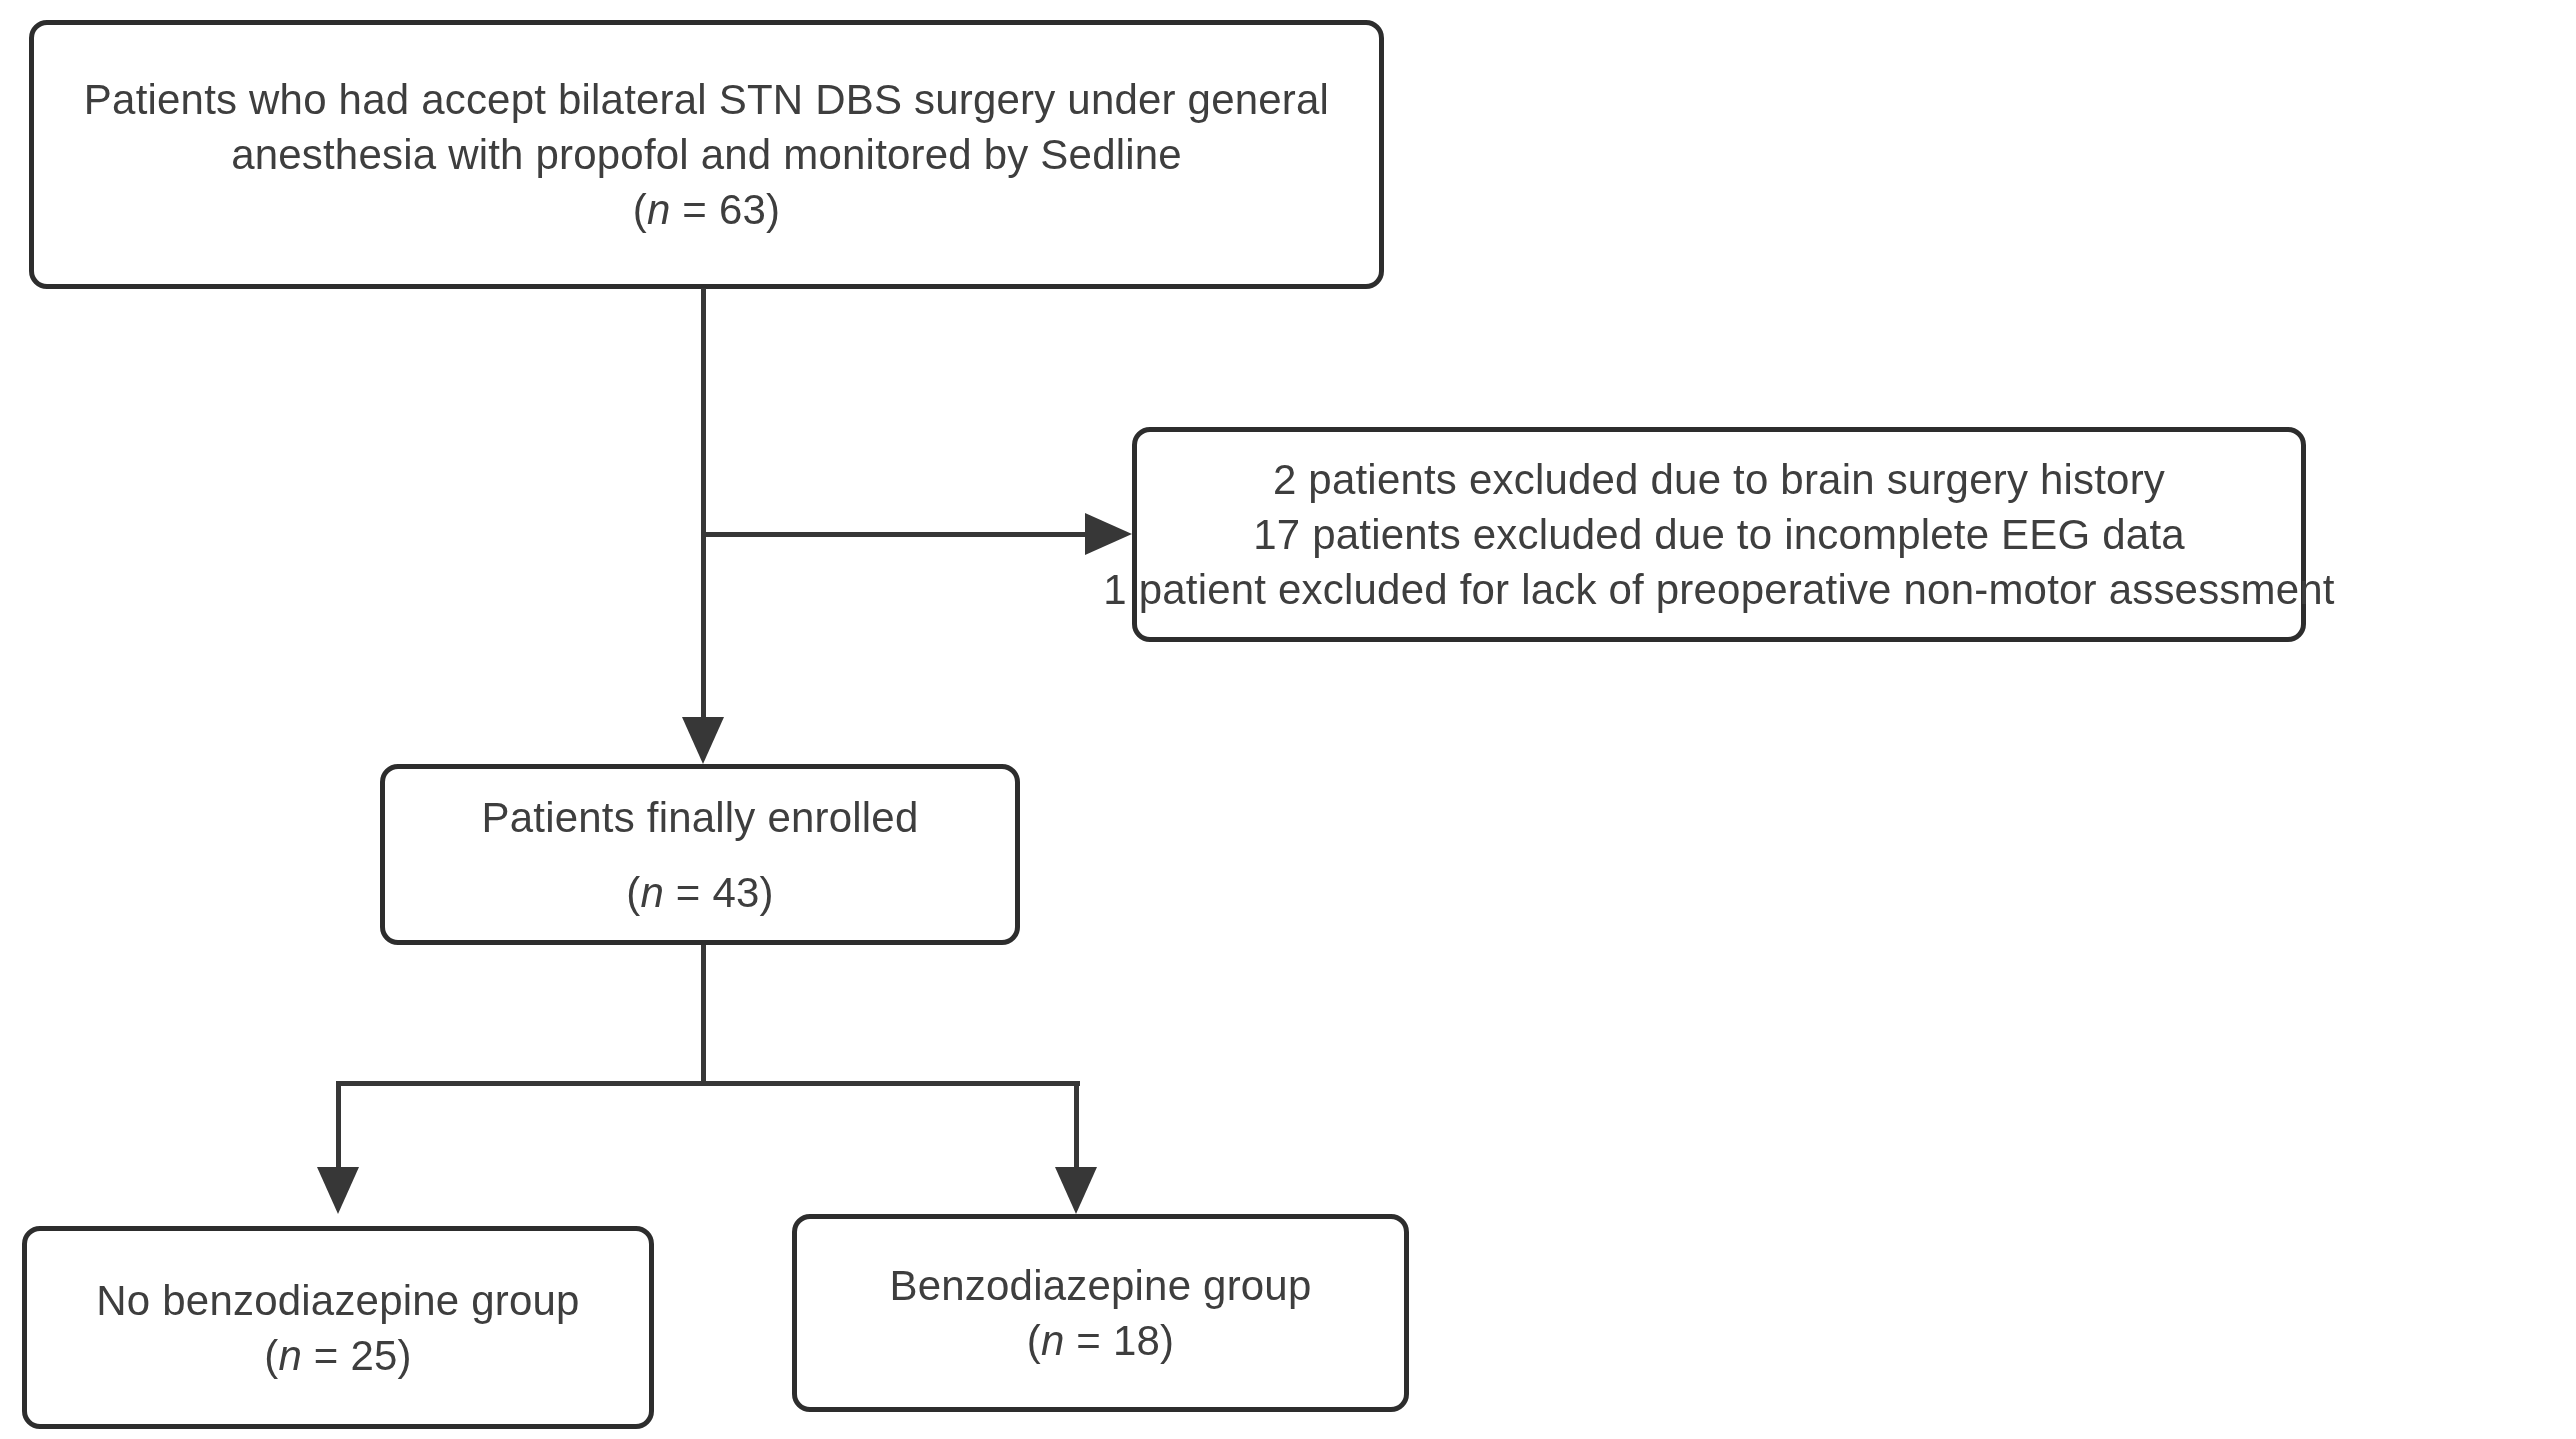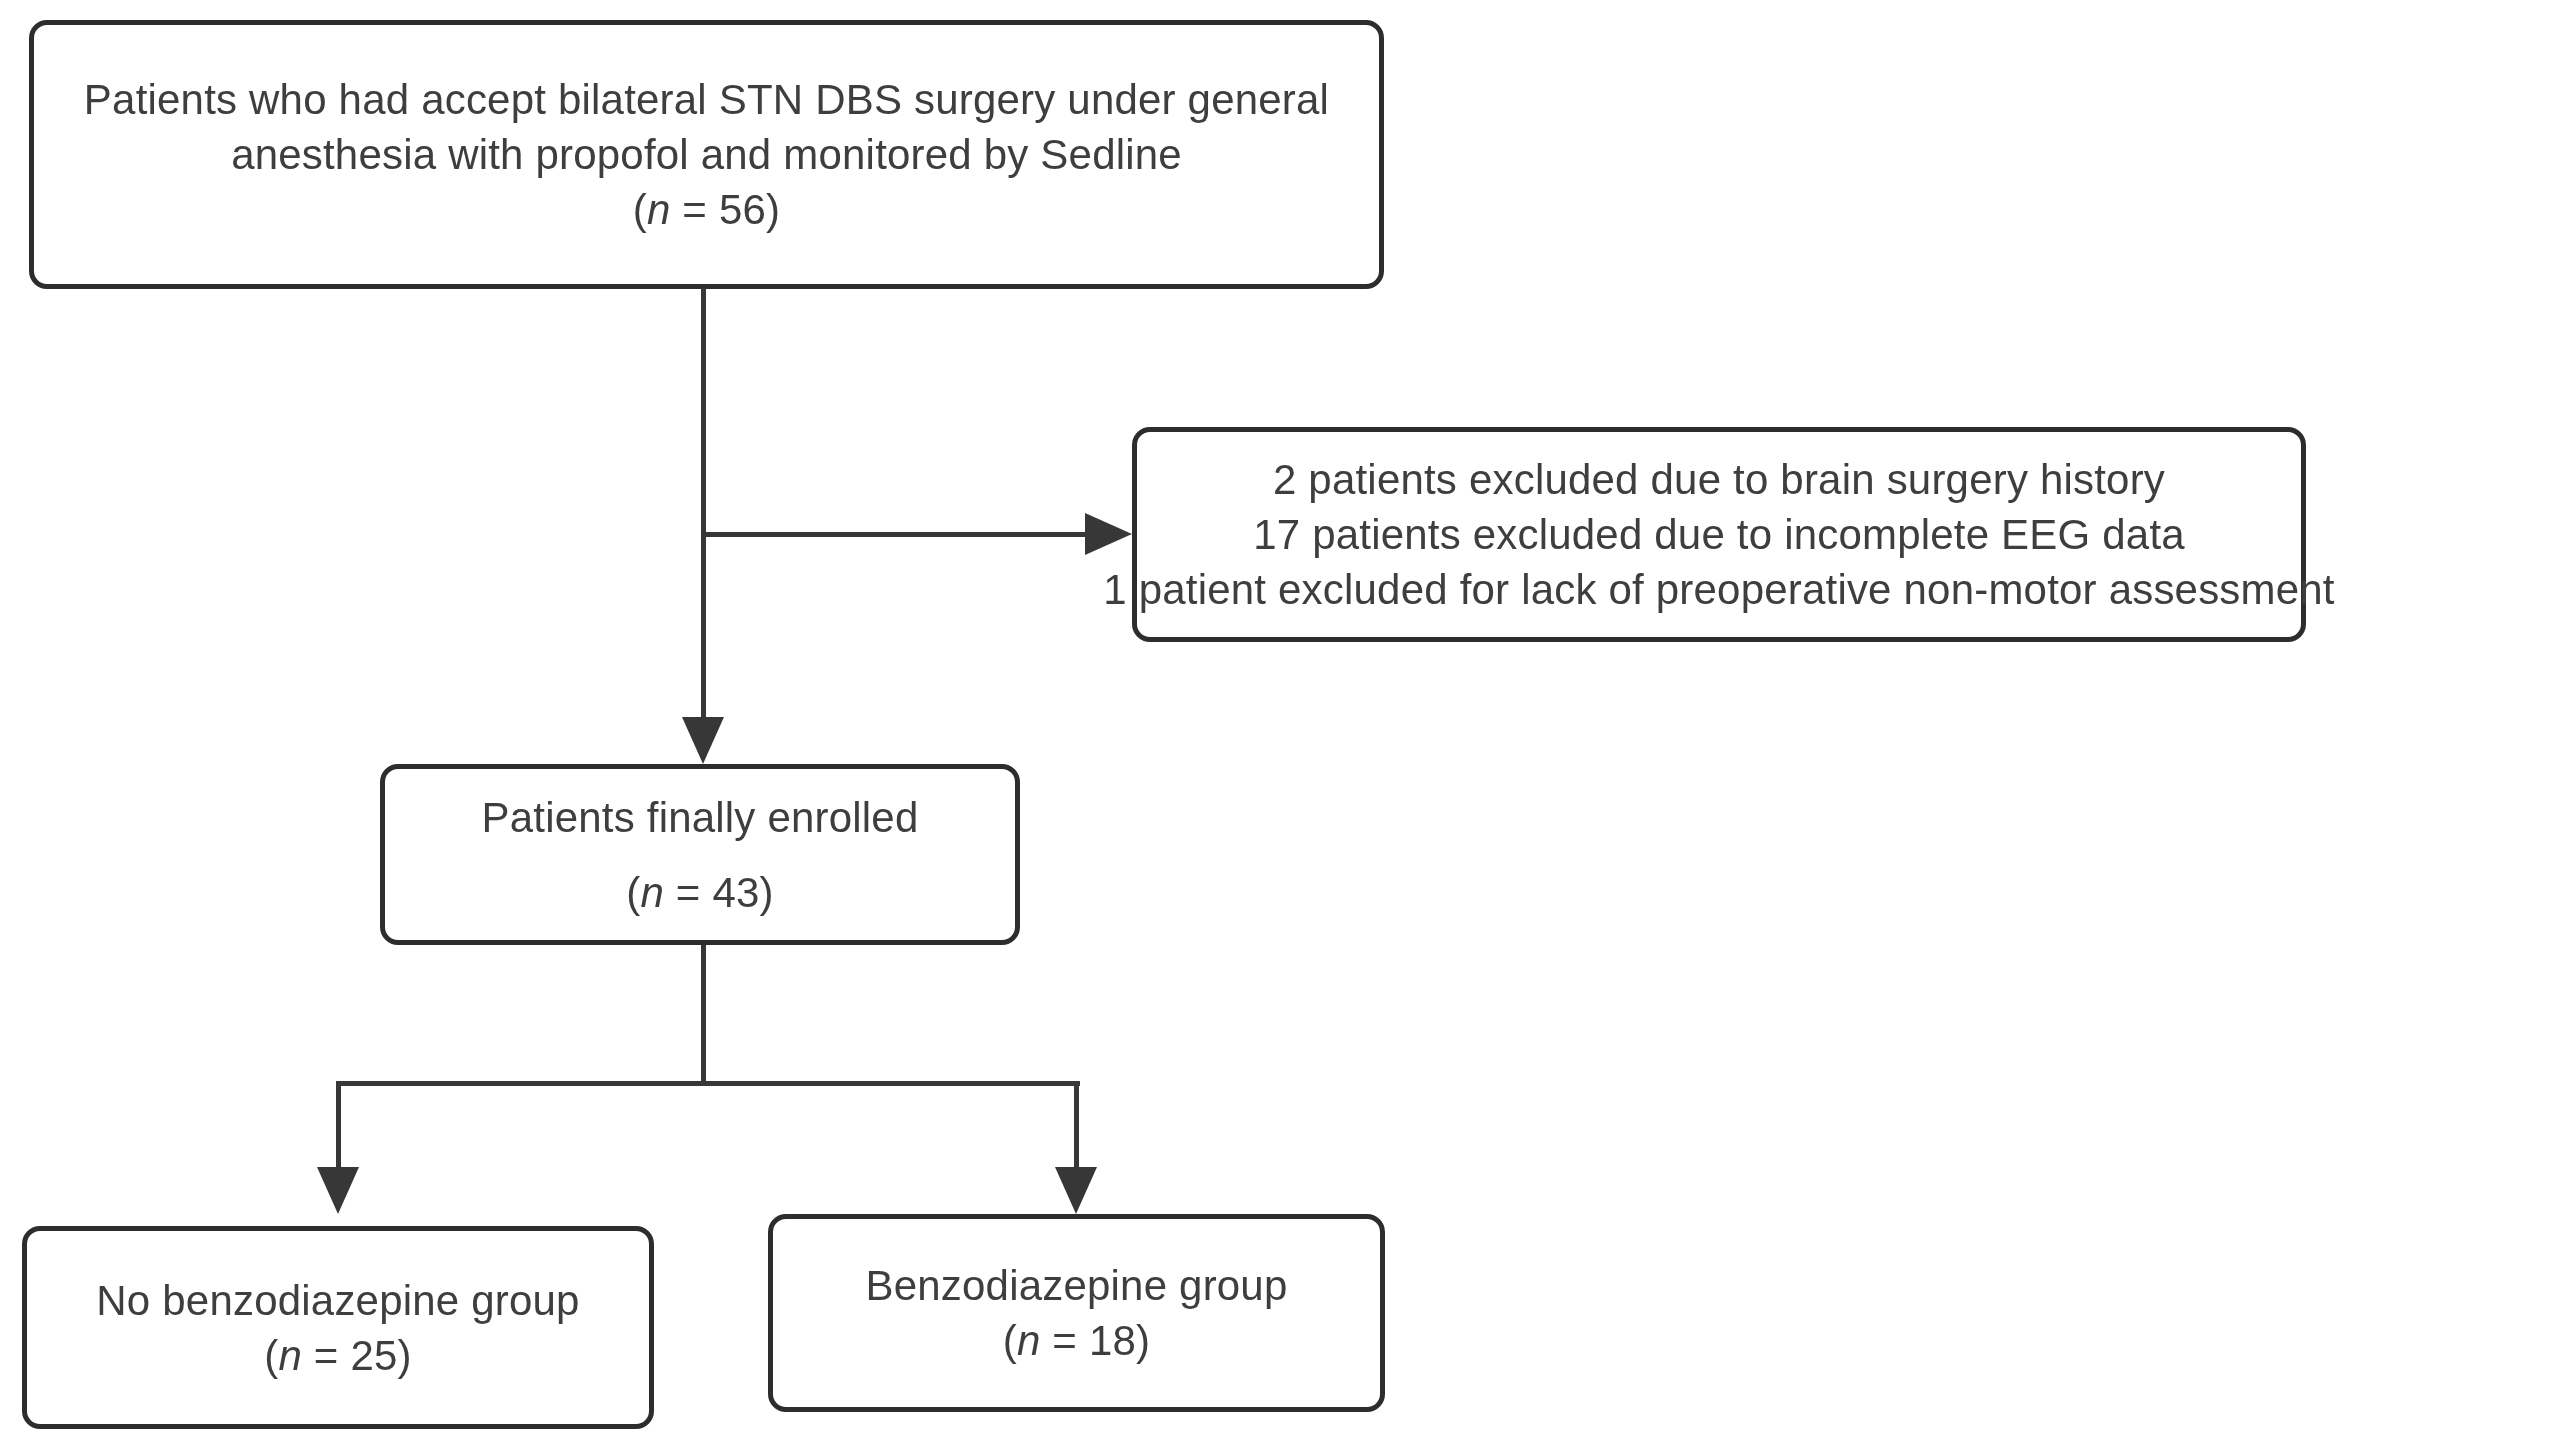--- a/index.html
+++ b/index.html
@@ -48,21 +48,21 @@
     border-top: 21px solid transparent;
     border-bottom: 21px solid transparent;
     border-left: 47px solid #373737;
   }
 
   
   #box-initial   { left: 29px;   top: 19.5px;   width: 1355px; height: 269px; }
   #box-exclusion { left: 1132px; top: 427px;  width: 1174px; height: 215px; }
   #box-enrolled  { left: 380px;  top: 764px;  width: 640px;  height: 181px; gap: 20px; }
   #box-nobenzo   { left: 22px;   top: 1226px; width: 632px;  height: 203px; }
-  #box-benzo     { left: 768px;  top: 1214px; width: 617px;  height: 198px; }
+  #box-benzo     { left: 792px;  top: 1214px; width: 617px;  height: 198px; }
 
   
   #conn-v1 { left: 701px;  top: 288px;  width: 4.9px;   height: 430px; }
   #arr-enrolled { left: 682px; top: 717px; }
   #conn-h1 { left: 701px;  top: 532px;  width: 385px; height: 4.9px; }
   #arr-exclusion { left: 1085px; top: 513px; }
   #conn-v2 { left: 701px;  top: 945px; width: 4.9px;   height: 141px; }
   #conn-h2 { left: 336px;  top: 1081px; width: 744px; height: 4.9px; }
   #conn-v3 { left: 336px;  top: 1081px; width: 4.9px;   height: 88px; }
   #conn-v4 { left: 1074px; top: 1081px; width: 4.9px;   height: 88px; }
@@ -70,21 +70,21 @@
   #arr-benzo   { left: 1055px; top: 1167px; }
 </style>
 </head>
 <body>
 
 <div class="canvas">
 
   <div class="fbox" id="box-initial">
     <span class="line">Patients who had accept bilateral STN DBS surgery under general</span>
     <span class="line">anesthesia with propofol and monitored by Sedline</span>
-    <span class="line"><span>(</span><span class="n-sym">n</span><span> = 56)</span></span>
+    <span class="line"><span>(</span><span class="n-sym">n</span><span> = 63)</span></span>
   </div>
 
   <div class="fbox" id="box-exclusion">
     <span class="line">2 patients excluded due to brain surgery history</span>
     <span class="line">17 patients excluded due to incomplete EEG data</span>
     <span class="line">1 patient excluded for lack of preoperative non-motor assessment</span>
   </div>
 
   <div class="fbox" id="box-enrolled">
     <span class="line">Patients finally enrolled</span>

